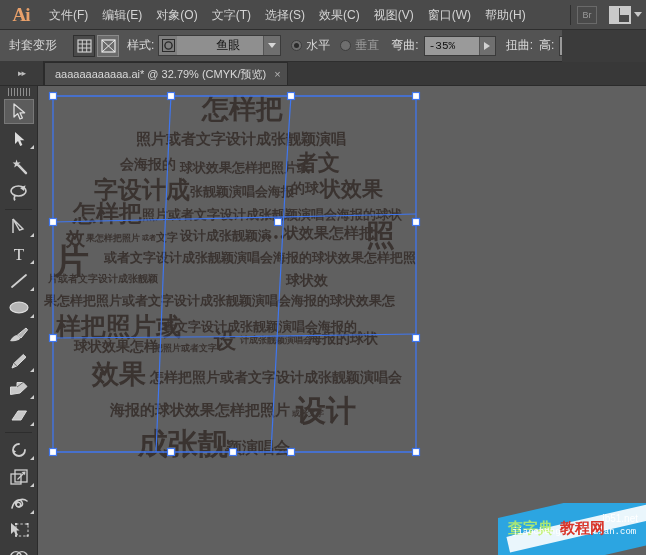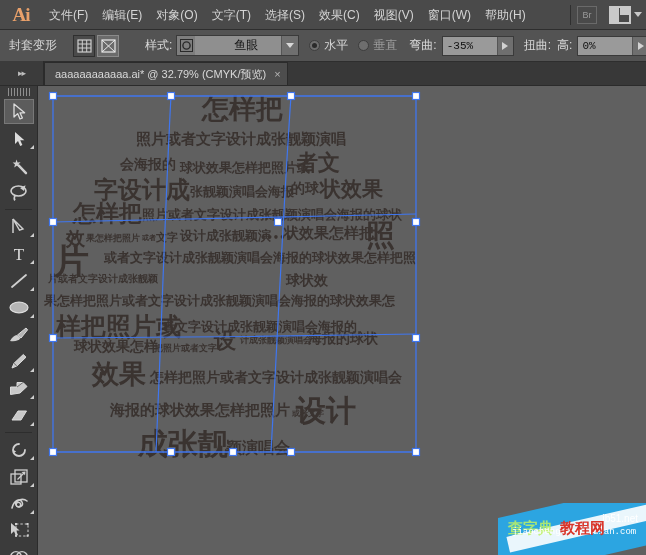--- a/index.html
+++ b/index.html
@@ -43,21 +43,21 @@
   .arrange-ico i{ display:block; background:#c9c9c9; position:absolute; }
   .arrange-ico i.l{ left:0; top:0; bottom:0; width:8px; }
   .arrange-ico i.r1{ right:0; top:0; width:9px; height:7px; }
   .tri-d{
     width:0;height:0;border-left:4px solid transparent;border-right:4px solid transparent;
     border-top:5px solid #c9c9c9; margin-left:3px;
   }
 
   
   .controlbar{
-    position:absolute; left:0; top:30px; width:646px; height:32px;
+    position:absolute; left:0; top:30px; width:562px; height:32px;
     background:#535353; border-bottom:1px solid #2e2e2e;
     display:flex; align-items:center; overflow:hidden;
   }
   .grip{
     width:12px; height:22px; margin:0 3px 0 4px;
     background:repeating-linear-gradient(to bottom,#868686 0 1px,#4a4a4a 1px 3px);
   }
   .cb-label{ color:#d8d8d8; font-size:12px; white-space:nowrap; }
   .cb-sep{ width:1px; height:26px; background:#3d3d3d; margin:0 8px; }
   .btn-pair{ display:flex; }
@@ -240,21 +240,21 @@
         </svg>
       </div>
       <div class="mesh-btn on">
         <svg width="15" height="14" viewBox="0 0 15 14">
           <rect x="1" y="1" width="13" height="12" fill="none" stroke="#eaeaea" stroke-width="1.2"></rect>
           <path d="M1 1 L14 13 M14 1 L1 13" stroke="#eaeaea" stroke-width="1" fill="none"></path>
         </svg>
       </div>
     </div>
 
-    <div class="cb-label" style="margin-left:24px">样式:</div>
+    <div class="cb-label" style="margin-left:6px">样式:</div>
     <div class="field-combo">
       <div class="fc-ico">
         <svg width="13" height="13" viewBox="0 0 13 13">
           <rect x="0.5" y="0.5" width="12" height="12" fill="none" stroke="#2a2a2a" stroke-width="1"></rect>
           <circle cx="6.5" cy="6.5" r="3.6" fill="none" stroke="#2a2a2a" stroke-width="1.4"></circle>
         </svg>
       </div>
       <div class="fc-txt">鱼眼</div>
       <div class="fc-arrow">
         <div class="tri-dn"></div>

